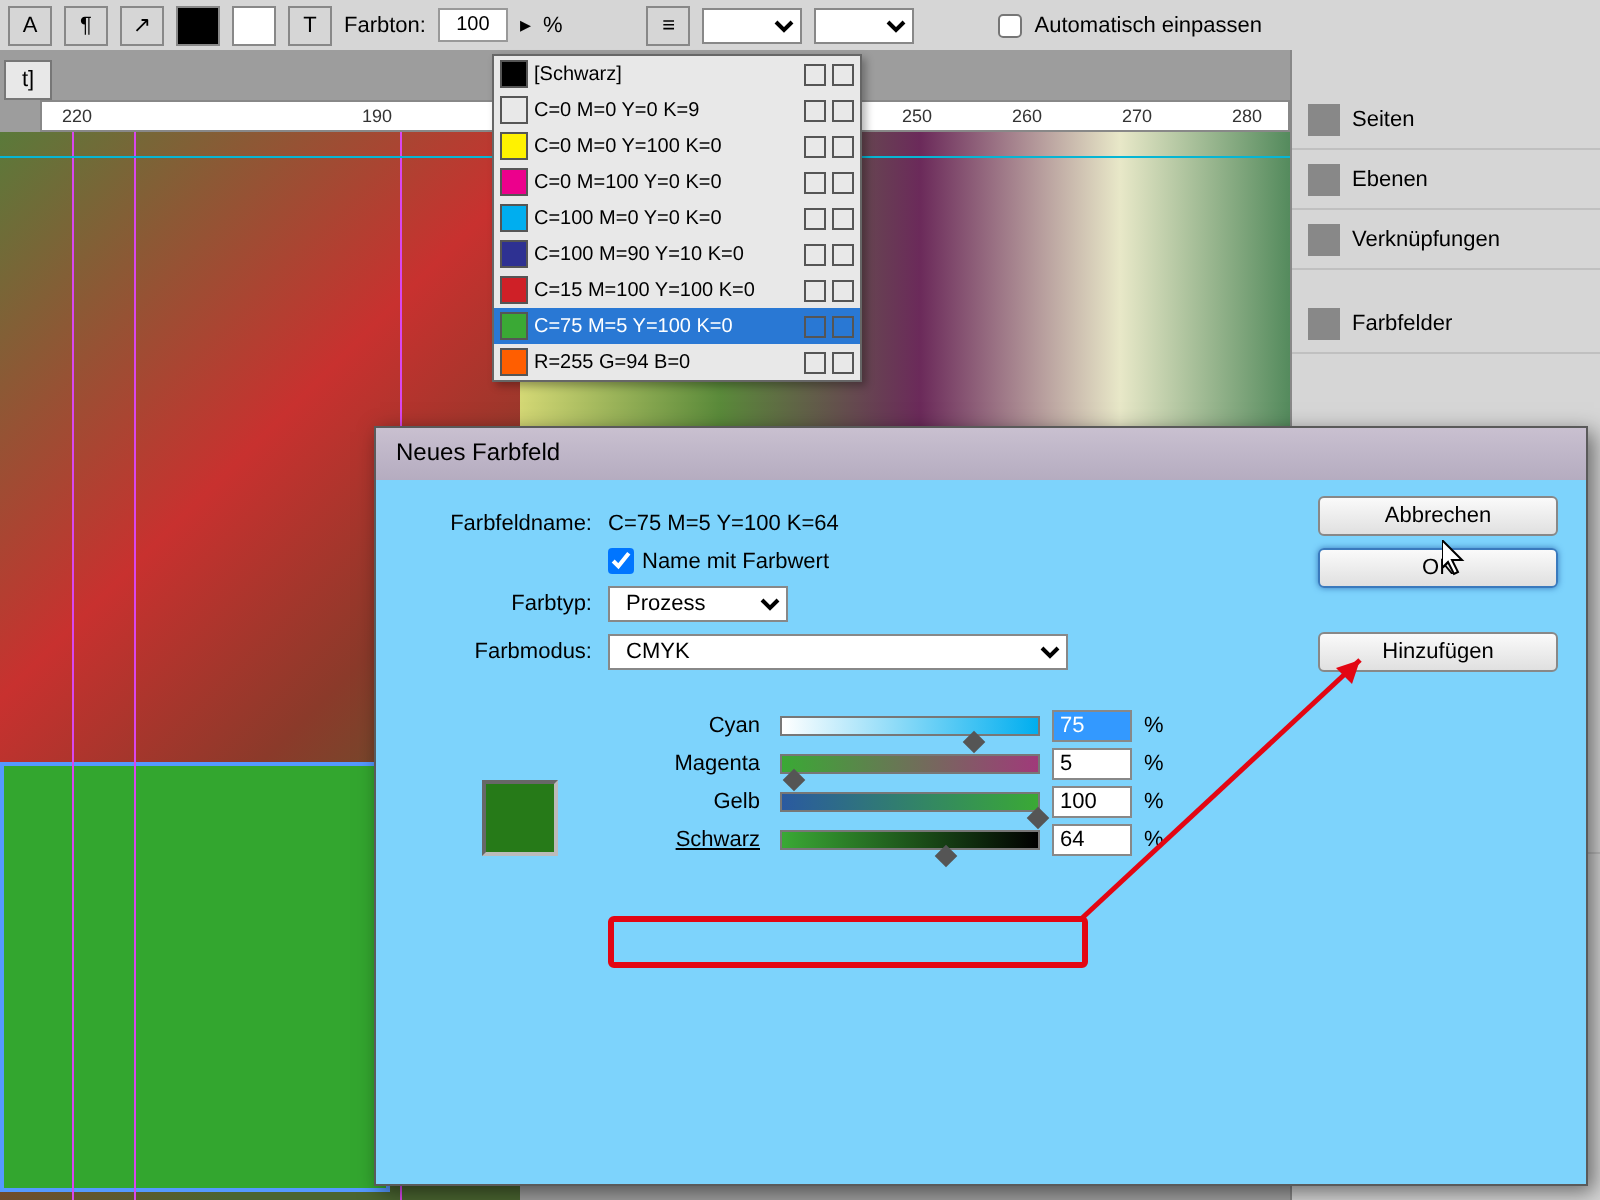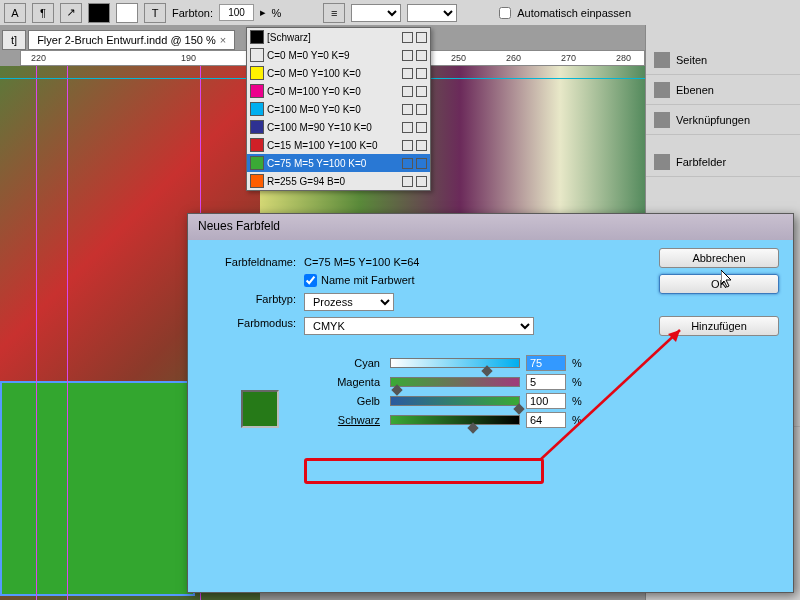--- a/index.html
+++ b/index.html
@@ -34,21 +34,21 @@
 
 .right-panel { position: absolute; top: 25px; right: 0; width: 155px; bottom: 0; background: #d6d6d6; border-left: 1px solid #888; }
 .panel-item { display: flex; align-items: center; height: 30px; padding: 0 8px; gap: 6px; border-bottom: 1px solid #c0c0c0; cursor: pointer; }
 .panel-icon { width: 16px; height: 16px; background: #888; }
 .panel-label { font-size: 11px; }
 .panel-spacer { height: 12px; }
 
 .dialog { position: absolute; top: 213px; left: 187px; width: 607px; height: 380px; background: #7dd3fc; border: 1px solid #5a5a5a; box-shadow: 3px 3px 10px rgba(0,0,0,0.5); z-index: 100; }
 .dialog-title { height: 26px; background: linear-gradient(#c9c0d0, #b5acc0); padding: 5px 10px; font-size: 12px; }
 .dialog-body { padding: 10px 16px; position: relative; }
-.form-row { display: flex; margin: 6px 0; }
+.form-row { display: flex; align-items: center; margin: 6px 0; }
 .form-label { width: 100px; text-align: right; padding-right: 8px; font-size: 11px; }
 .form-value { font-size: 11px; }
 .form-select { border: 1px solid #888; background: #fff; padding: 1px 4px; font-size: 11px; }
 .chk { margin-right: 4px; }
 
 .color-preview { position: absolute; top: 150px; left: 53px; width: 38px; height: 38px; background: #267a18; border: 2px inset #bbb; }
 .slider-area { margin-left: 120px; margin-top: 20px; }
 .slider-row { display: flex; align-items: center; margin: 3px 0; }
 .slider-label { width: 60px; text-align: right; padding-right: 4px; font-size: 11px; }
 .slider-track { width: 130px; height: 10px; border: 1px solid #777; position: relative; margin: 0 6px; }
@@ -84,21 +84,20 @@
   <div class="toolbar-item">≡</div>
   <select class="form-select" style="width:50px"><option></option></select>
   <select class="form-select" style="width:50px"><option></option></select>
   <div style="width:30px"></div>
   <input type="checkbox" class="toolbar-chk" style="">
   <span class="toolbar-label">Automatisch einpassen</span>
 </div>
 
 <div class="tabbar">
   <div class="tab"><span>t]</span></div>
-  <div class="tab active"><span>Flyer 2-Bruch Entwurf.indd @ 150 %</span><span class="tab-close">×</span></div>
 </div>
 
 <div class="ruler-h">
   <span class="ruler-mark" style="left:10px">220</span>
   <span class="ruler-mark" style="left:160px">190</span>
   <span class="ruler-mark" style="left:430px">250</span>
   <span class="ruler-mark" style="left:485px">260</span>
   <span class="ruler-mark" style="left:540px">270</span>
   <span class="ruler-mark" style="left:595px">280</span>
 </div>

